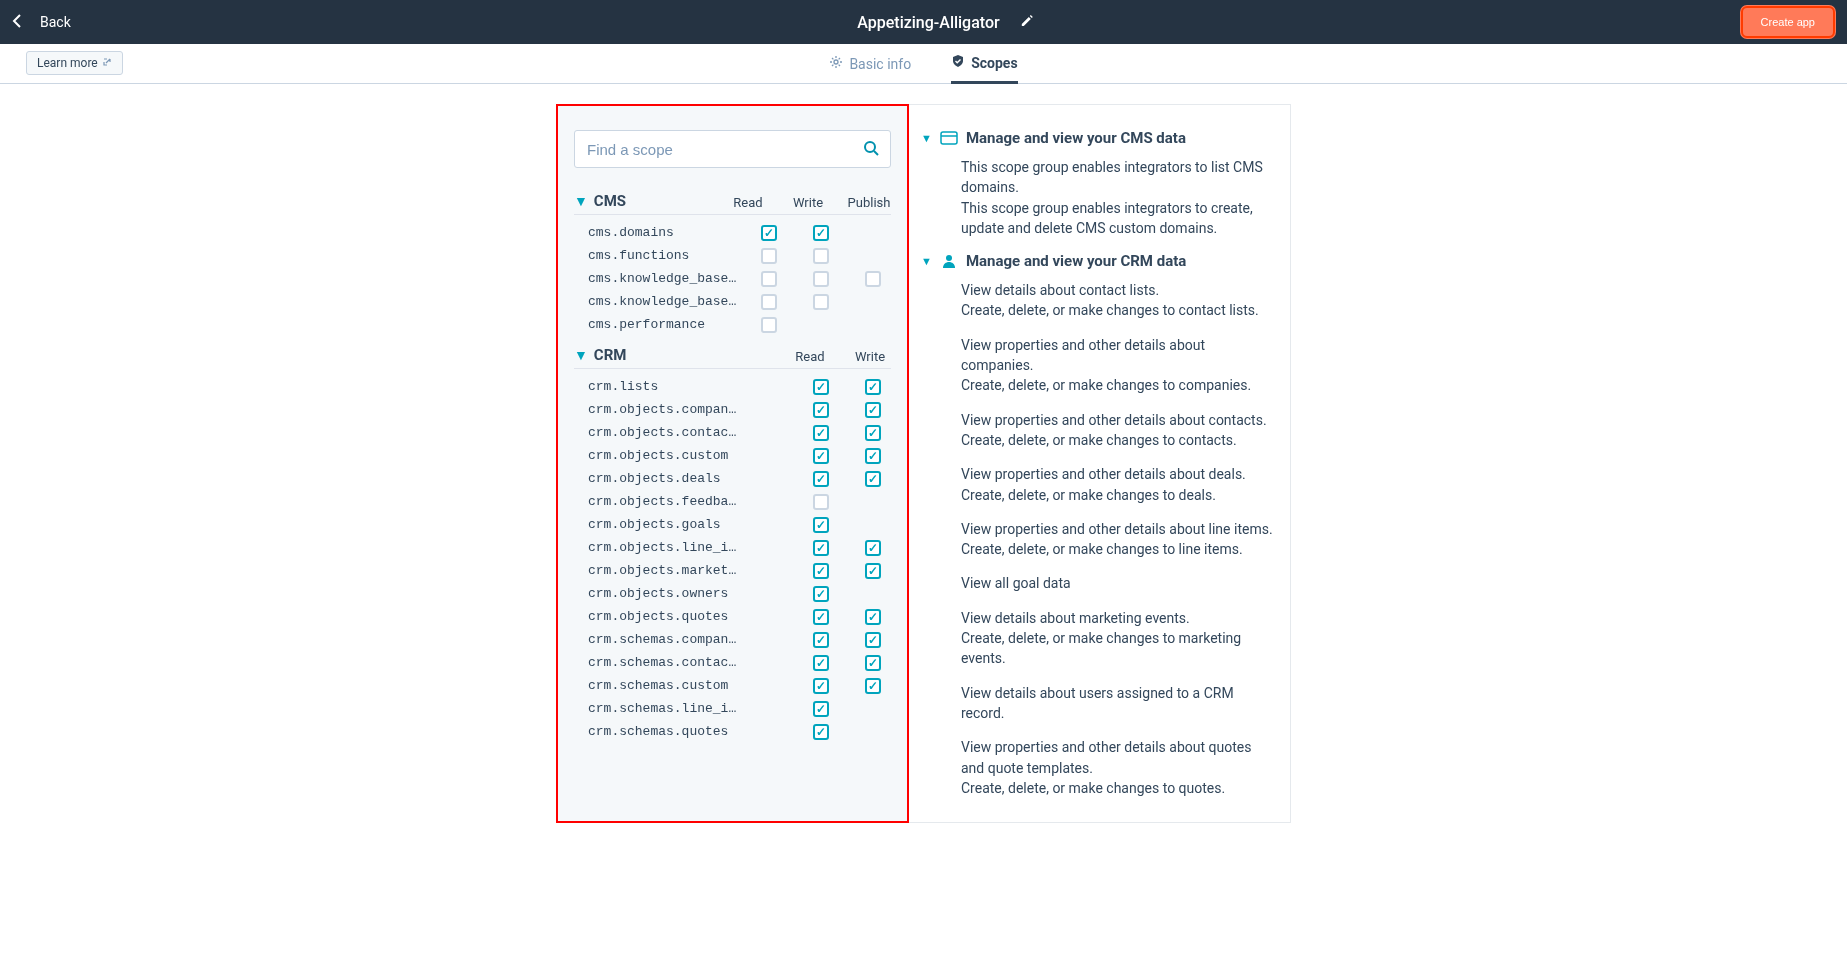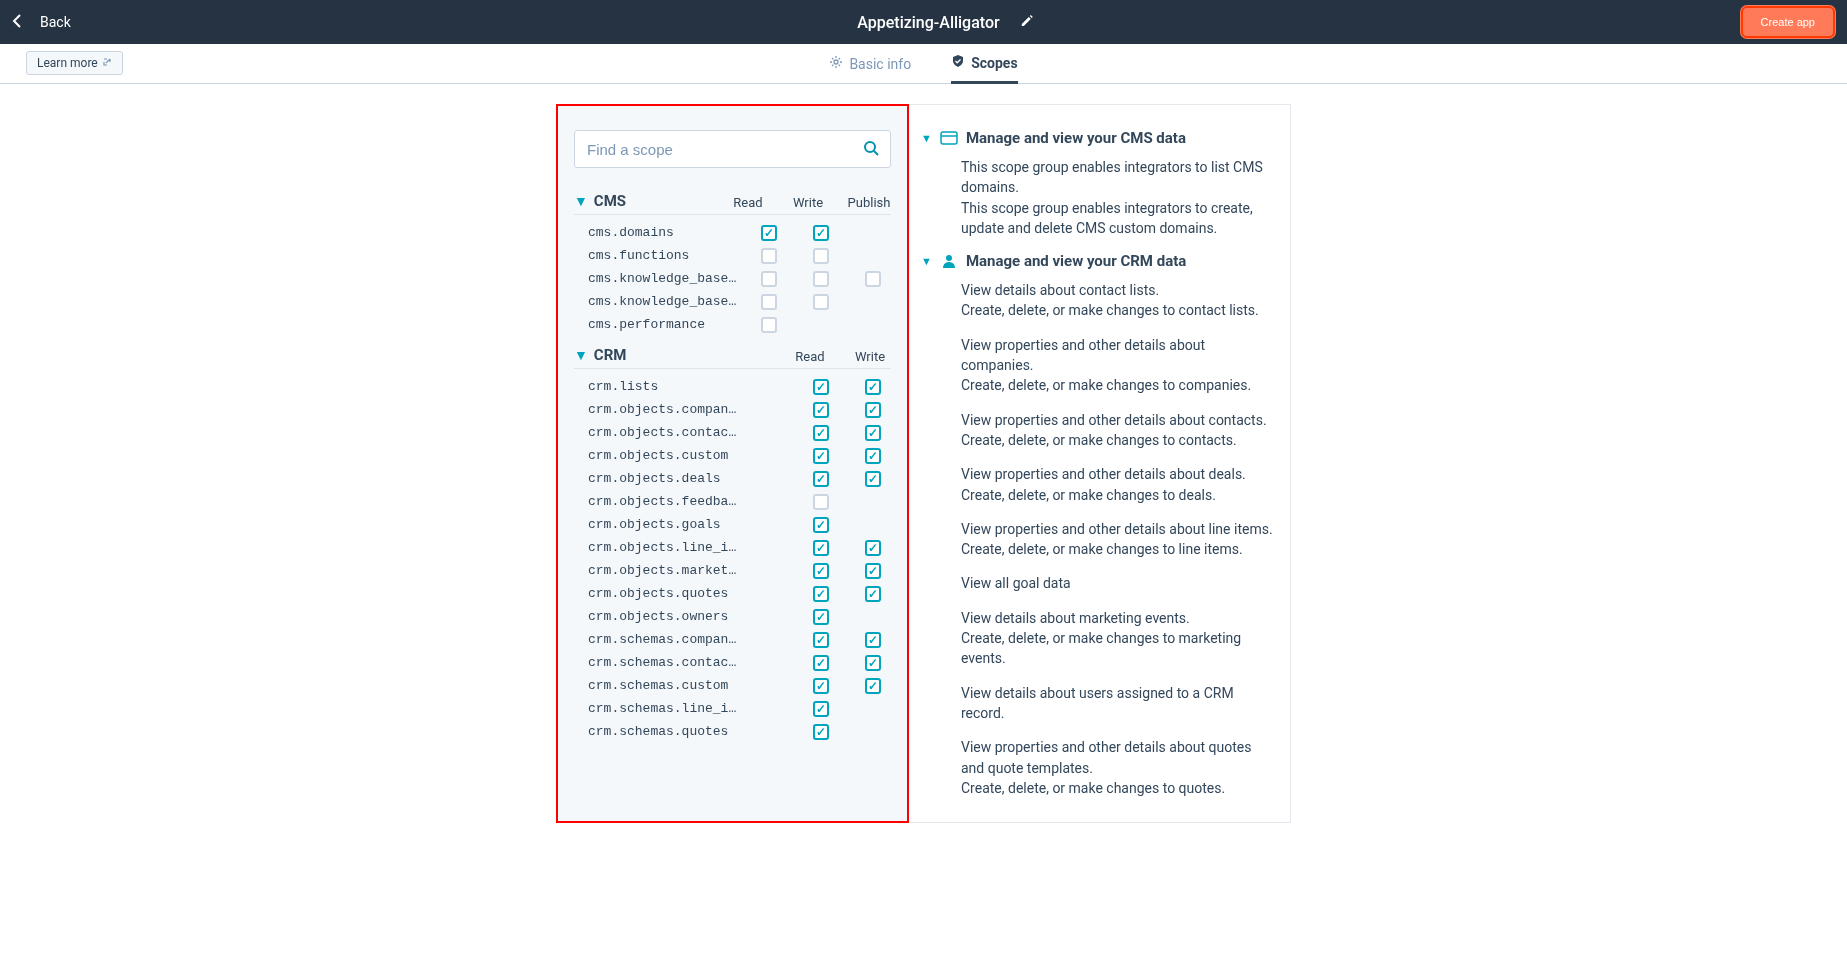--- a/index.html
+++ b/index.html
@@ -392,31 +392,31 @@
               </div>
             </div>
             <div class="scope-row">
               <span class="scope-name">crm.objects.marketi…</span>
               <div class="checks">
                 <div class="chk checked"></div>
                 <div class="chk checked"></div>
               </div>
             </div>
             <div class="scope-row">
+              <span class="scope-name">crm.objects.owners</span>
+              <div class="checks">
+                <div class="chk checked"></div>
+                <div class="chk hidden"></div>
+              </div>
+            </div>
+            <div class="scope-row">
               <span class="scope-name">crm.objects.quotes</span>
               <div class="checks">
                 <div class="chk checked"></div>
                 <div class="chk checked"></div>
-              </div>
-            </div>
-            <div class="scope-row">
-              <span class="scope-name">crm.objects.owners</span>
-              <div class="checks">
-                <div class="chk checked"></div>
-                <div class="chk hidden"></div>
               </div>
             </div>
             <div class="scope-row">
               <span class="scope-name">crm.schemas.compani…</span>
               <div class="checks">
                 <div class="chk checked"></div>
                 <div class="chk checked"></div>
               </div>
             </div>
             <div class="scope-row">

